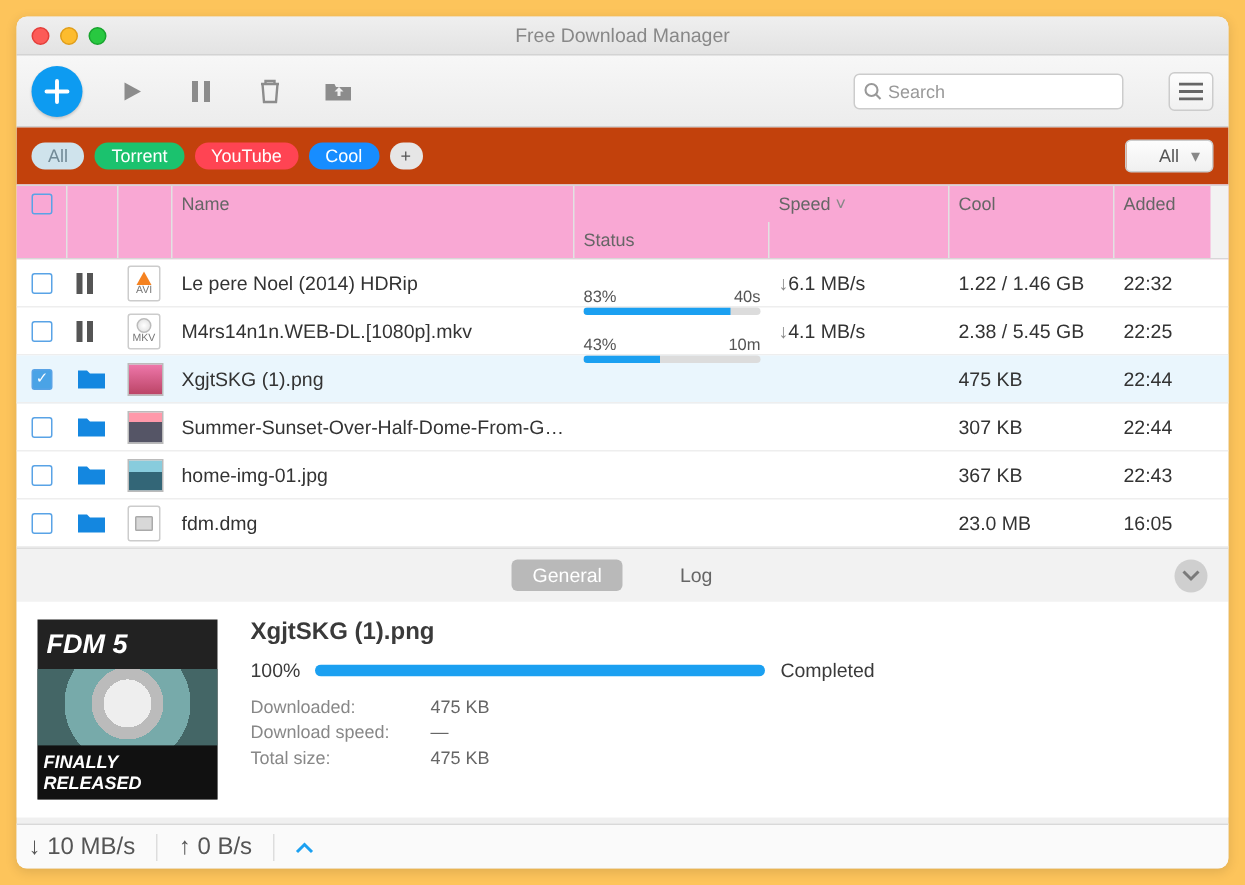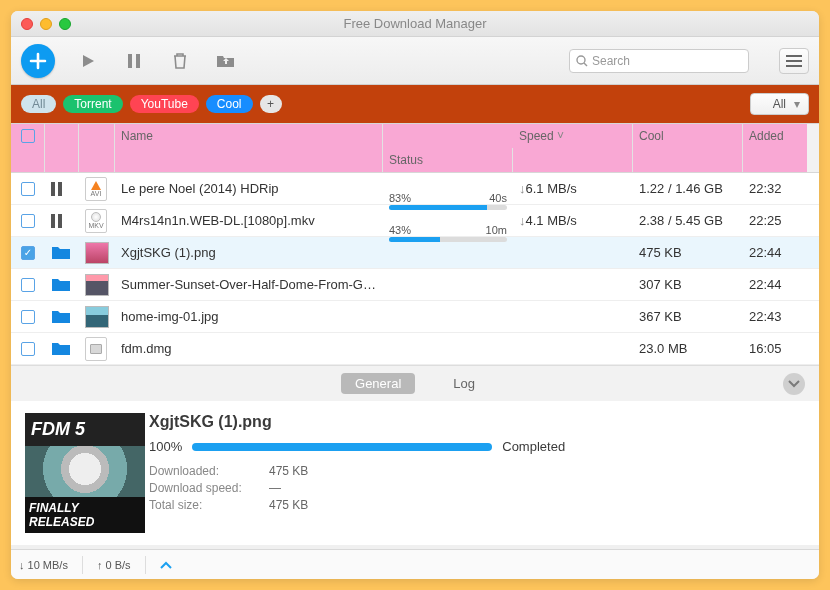--- a/index.html
+++ b/index.html
@@ -178,21 +178,21 @@
   .tab.sel{background:#b9b9b9;color:#fff;}
   .collapse{
     position:absolute;right:14px;
     width:22px;height:22px;border-radius:50%;background:#cfcfcf;
     display:flex;align-items:center;justify-content:center;color:#7a7a7a;font-size:14px;
   }
 
   .detail{
     background:#fff;
     padding:12px 14px;
-    display:flex;gap:4px;
+    display:flex;gap:22px;
   }
   .preview{
     width:120px;height:120px;background:#222;position:relative;
     display:flex;flex-direction:column;justify-content:space-between;
     color:#fff;font-weight:700;font-style:italic;
   }
   .preview .top{font-size:18px;padding:6px;}
   .preview .mid{flex:1;background:radial-gradient(circle at 50% 45%,#eee 0 16px,#bbb 16px 24px,#7aa 24px 42px,#466 42px 100%);}
   .preview .bot{font-size:12px;padding:4px;background:rgba(0,0,0,0.5);}
   .detail-right{flex:1;}
@@ -200,21 +200,21 @@
   .dprog{display:flex;align-items:center;gap:10px;margin-bottom:10px;}
   .dbar{flex:0 0 300px;height:8px;background:#dcdcdc;border-radius:4px;overflow:hidden;}
   .dbar .fill{background:#1ba0f1;height:100%;}
   .kv{display:grid;grid-template-columns:120px 1fr;font-size:12px;color:#888;row-gap:3px;}
   .kv .v{color:#666;}
 
   .statusbar{
     height:30px;border-top:1px solid #d9d9d9;
     background:#fafafa;
     display:flex;align-items:center;padding:0 8px;gap:14px;
-    font-size:11px;color:#555;
+    font-size:16px;color:#555;
     margin-top:auto;
   }
   .statusbar .sep{height:18px;width:1px;background:#ddd;}
   .statusbar .expander{color:#1ba0f1;font-weight:700;}
   svg{display:block;}
 </style>
 </head>
 <body>
 
 <div class="window">

